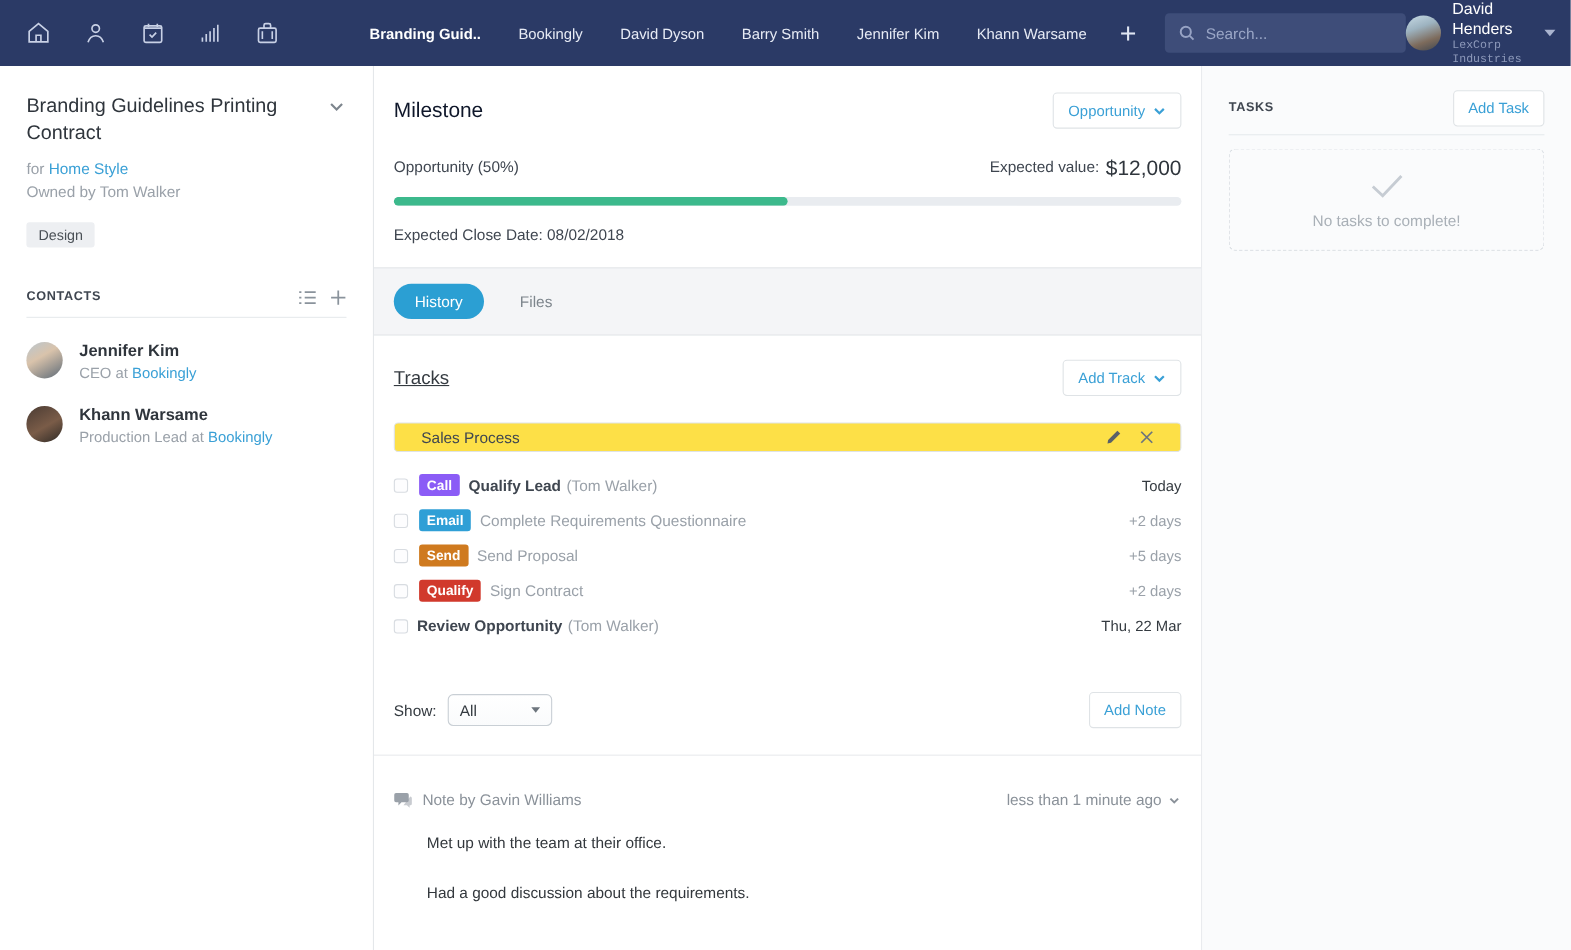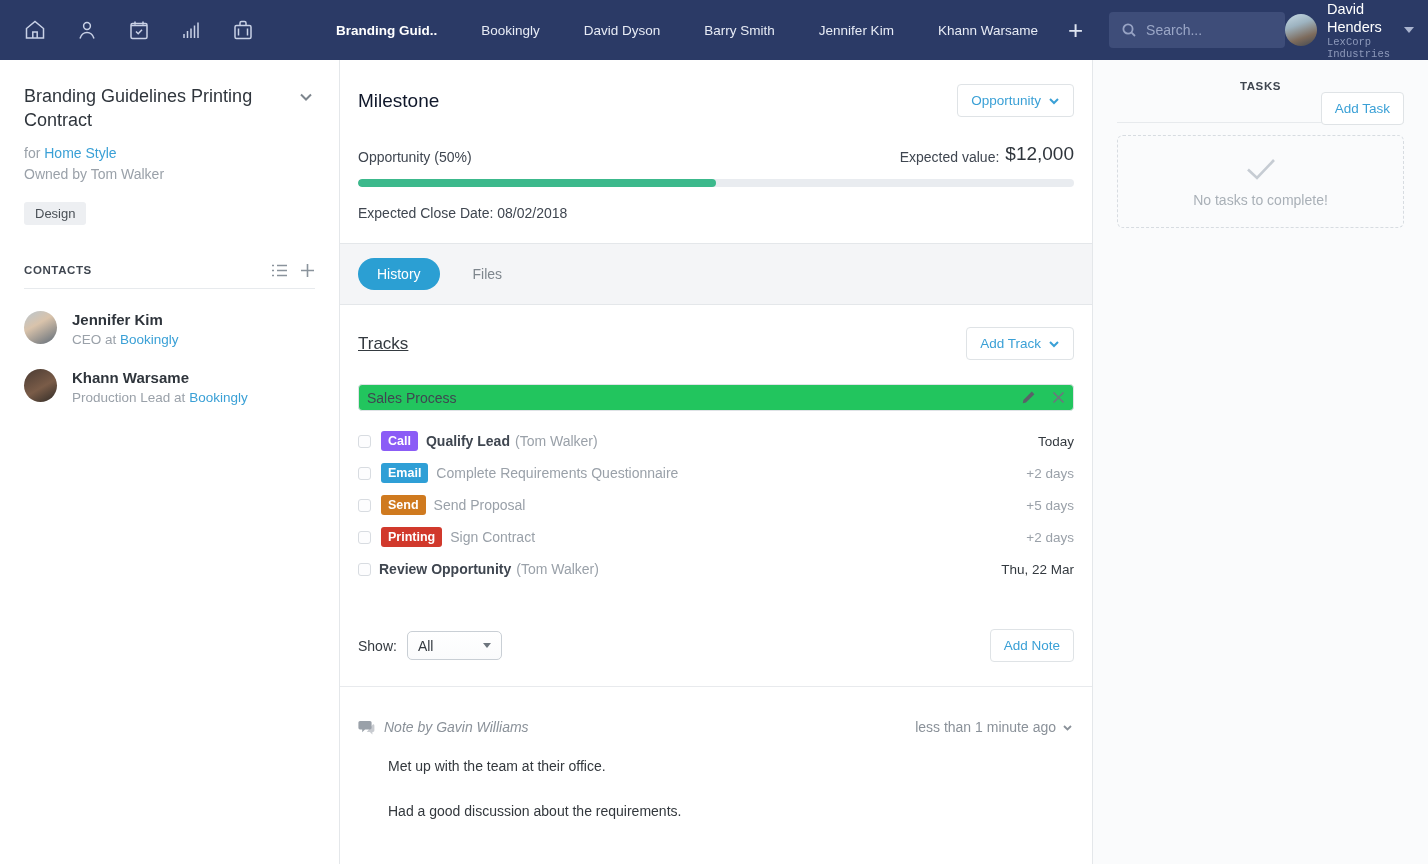--- a/index.html
+++ b/index.html
@@ -4,21 +4,21 @@
 <style>
   * { margin:0; padding:0; box-sizing:border-box; }
   html,body { width:1428px; height:864px; overflow:hidden;
     font-family:"Liberation Sans","DejaVu Sans",sans-serif; background:#fff; }
 
   
   .navbar { height:60px; background:#2b3a66; display:flex; align-items:center; padding:0 14px 0 22px; }
   .nav-icons { display:flex; align-items:center; gap:26px; margin-right:32px; }
   .nav-icon { width:26px; height:26px; display:flex; align-items:center; justify-content:center; cursor:pointer; }
   .nav-icon svg { stroke:#c9d1e6; fill:none; stroke-width:1.5; }
-  .nav-tabs { display:flex; align-items:flex-start; gap:44px;padding-left:48px; }
+  .nav-tabs { display:flex; align-items:flex-start; gap:34px;padding-left:48px; }
   .nav-tab { color:#e7ebf5; font-size:13.5px; cursor:pointer; white-space:nowrap; }
   .nav-tab.active { color:#ffffff; font-weight:bold; }
   .nav-add { color:#dfe5f2; font-size:26px; font-weight:300; margin:0 26px 0 30px; cursor:pointer; line-height:1; }
   .searchbox { width:282px; height:36px; background:#3e4d79; border-radius:4px; display:flex; align-items:center; padding:0 12px; gap:9px; }
   .searchbox svg { stroke:#97a3c4; fill:none; stroke-width:1.8; flex:0 0 auto; }
   .searchbox input { background:transparent; border:none; outline:none; color:#fff; font-size:14px; width:100%;
     font-family:"Liberation Sans","DejaVu Sans",sans-serif; }
   .searchbox input::placeholder { color:#9aa6c6; }
   .nav-user { display:flex; align-items:center; margin-left:auto; gap:10px; cursor:pointer; }
   .nav-avatar { width:32px; height:32px; border-radius:50%; flex:0 0 auto;
@@ -58,40 +58,40 @@
 
   
   .milestone { padding:24px 18px 22px; }
   .milestone-head { display:flex; align-items:center; }
   .h1 { font-size:19px; color:#0f172a; font-weight:400; }
   .btn-light { background:#fff; border:1px solid #dfe3e6; border-radius:4px; color:#3aa0d6; font-size:13.5px;
     padding:8px 13px; cursor:pointer; display:inline-flex; align-items:center; gap:7px;
     font-family:"Liberation Sans","DejaVu Sans",sans-serif; }
   .btn-light svg { stroke:#3aa0d6; fill:none; stroke-width:2; }
   .ml-auto { margin-left:auto; }
-  .stage-row { display:flex; align-items:flex-end; margin-top:26px; }
+  .stage-row { display:flex; align-items:flex-start; margin-top:26px; }
   .stage-label { font-size:14px; color:#3f4650; }
   .ev-label { font-size:14px; color:#3f4650; margin-left:auto; }
   .ev-value { font-size:19px; color:#2f353c; margin-left:6px; }
   .progress { margin-top:14px; height:8px; border-radius:4px; background:#e9ecf0; overflow:hidden; }
   .progress-fill { height:100%; border-radius:4px; background:#3cb98c; }
   .close-date { margin-top:18px; font-size:14px; color:#3f4650; }
 
   
   .tabstrip { background:#f4f5f7; border-top:1px solid #e4e7ea; border-bottom:1px solid #e4e7ea;
     padding:14px 18px; display:flex; align-items:center; gap:14px; }
   .pill-tab { font-size:14px; padding:8px 19px; border-radius:999px; cursor:pointer; color:#7e868d; }
   .pill-tab.active { background:#2b9fd3; color:#fff; }
 
   
   .tracks { padding:22px 18px 0; }
   .tracks-head { display:flex; align-items:center; }
   .h2 { font-size:17px; color:#343a40; font-weight:400;text-decoration:underline; }
-  .trackbar { margin-top:24px; border:1px solid #dfe3e6; border-radius:4px; background:#22c55e;
-    height:27px; display:flex; align-items:center; padding:0 8px; }
+  .trackbar { margin-top:24px; border:1px solid #dfe3e6; border-radius:4px; background:#fde047;
+    height:27px; display:flex; align-items:center; padding:0 24px; }
   .trackbar-name { font-size:14px; color:#3f4650; }
   .trackbar-icons { margin-left:auto; display:flex; gap:16px; align-items:center; }
   .trackbar-icons .icon-btn { cursor:pointer; display:flex; }
   .tasklist { margin-top:14px; }
   .task-row { display:flex; align-items:center; height:32px; }
   .checkbox { width:13px; height:13px; border:1px solid #d8dce1; border-radius:3px; background:#fdfdfe; cursor:pointer; flex:0 0 auto; }
   .badge { color:#fff; font-size:12.5px; font-weight:bold; padding:3px 7px; border-radius:3px; margin-left:10px; }
   .task-title { font-size:14px; margin-left:8px; }
   .task-title.active { color:#3f4650; font-weight:bold; }
   .task-title.pending { color:#9aa1a9; }
@@ -105,29 +105,29 @@
   .filter-label { font-size:14px; color:#343a40; margin-right:10px; }
   .select { border:1px solid #c9cfd5; border-radius:5px; background:linear-gradient(#ffffff,#fafbfc);
     width:95px; height:29px; display:flex; align-items:center; padding:0 10px; cursor:pointer;gap:40px; }
   .select-value { font-size:14px; color:#343a40; }
   .select .sel-caret { margin-left:auto; width:0; height:0; border-left:4px solid transparent; border-right:4px solid transparent; border-top:5px solid #6d757d; }
 
   
   .notes { border-top:1px solid #e8eaed; padding:32px 18px 0; }
   .note-head { display:flex; align-items:center; }
   .note-head svg { fill:#9aa1a9; stroke:none; }
-  .note-by { font-size:14px; color:#8a9199; margin-left:9px;font-style:italic; }
+  .note-by { font-size:14px; color:#8a9199; margin-left:9px; }
   .note-time { margin-left:auto; font-size:14px; color:#8a9199; display:flex; align-items:center; gap:5px; cursor:pointer; }
   .note-time svg { stroke:#8a9199; fill:none; stroke-width:1.8; }
   .note-body { margin:22px 0 0 30px; }
   .note-line { font-size:14px; color:#33383d; line-height:1.4; }
   .note-line + .note-line { margin-top:25px; }
 
   
-  .tasks-head { display:flex; align-items:center; height:36px;flex-direction:column; }
+  .tasks-head { display:flex; align-items:center; height:36px; }
   .tasks-divider { border-top:1px solid #e7eaed; margin-top:6px; }
   .empty-box { margin-top:12px; border:1px dashed #d7dce1; border-radius:6px; height:93px;
     display:flex; flex-direction:column; align-items:center; justify-content:center; gap:10px; }
   .empty-box svg { stroke:#c6ccd3; fill:none; stroke-width:2.6; }
   .empty-text { font-size:14px; color:#a9b0b7; }
 </style>
 </head>
 <body>
 
 <header class="navbar">
@@ -315,21 +315,21 @@
           <span class="task-due due-gray">+2 days</span>
         </div>
         <div class="task-row">
           <span class="checkbox"></span>
           <span class="badge" style="background: rgb(207, 122, 31);">Send</span>
           <span class="task-title pending">Send Proposal</span>
           <span class="task-due due-gray">+5 days</span>
         </div>
         <div class="task-row">
           <span class="checkbox"></span>
-          <span class="badge" style="background: rgb(209, 57, 44);">Printing</span>
+          <span class="badge" style="background: rgb(209, 57, 44);">Qualify</span>
           <span class="task-title pending">Sign Contract</span>
           <span class="task-due due-gray">+2 days</span>
         </div>
         <div class="task-row">
           <span class="checkbox"></span>
           <span class="task-title active">Review Opportunity</span>
           <span class="task-owner">(Tom Walker)</span>
           <span class="task-due due-dark">Thu, 22 Mar</span>
         </div>
       </div>

